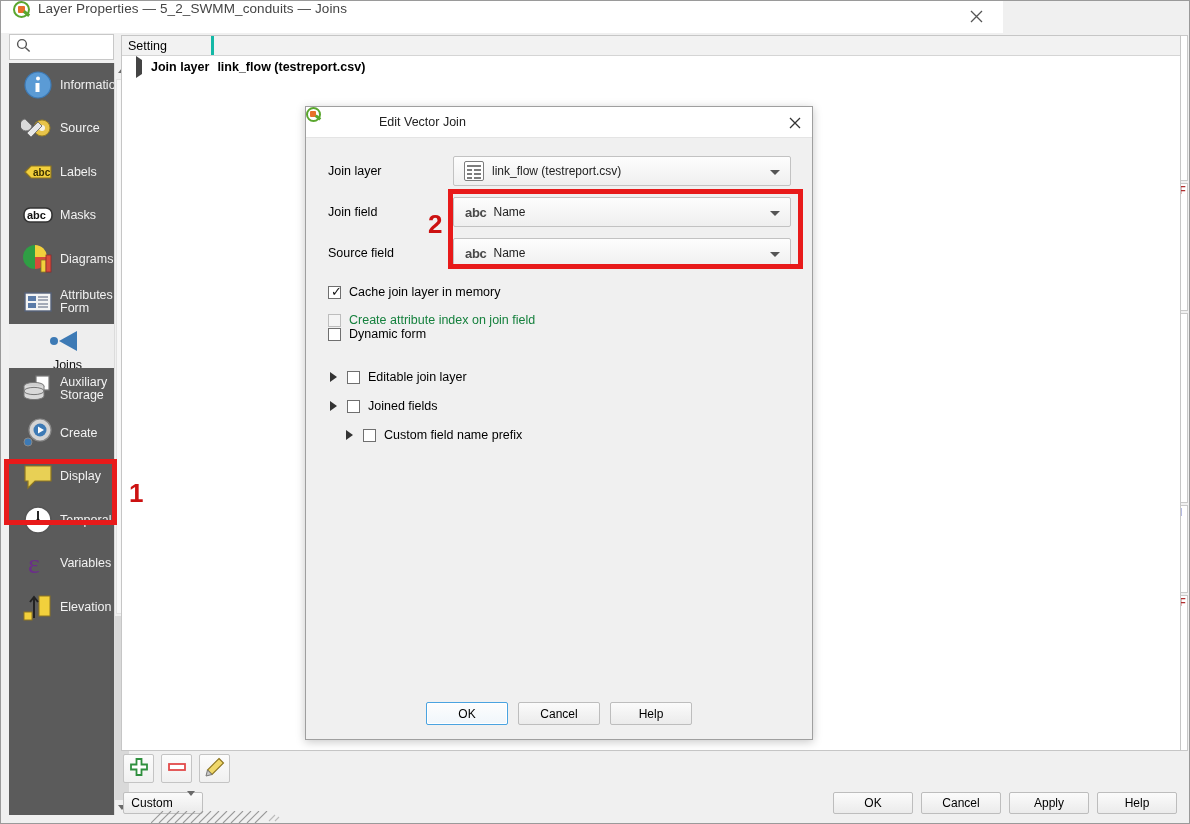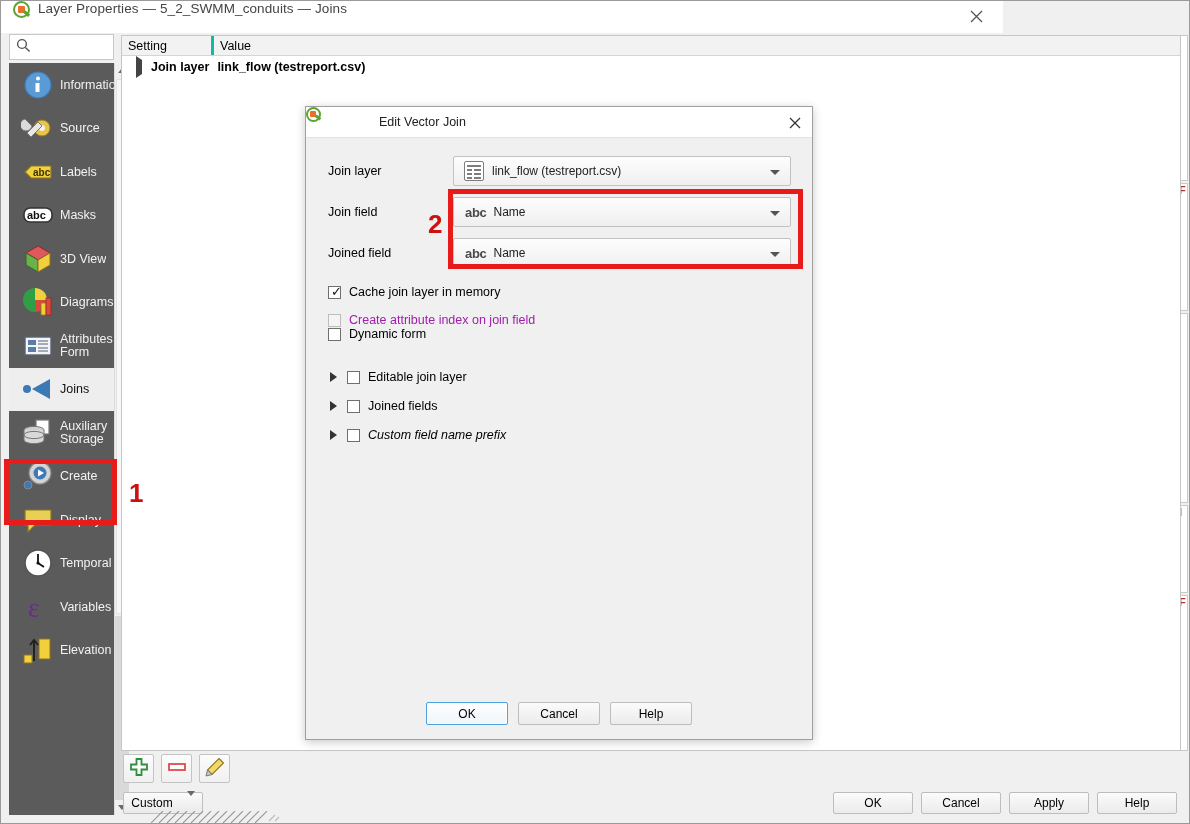--- a/index.html
+++ b/index.html
@@ -88,20 +88,21 @@
     height: 43.5px;
     display: flex; align-items: center;
     padding-left: 12px;
     color: #f2f2f2;
     font-size: 12.5px;
     white-space: nowrap;
   }
   .side-item.selected {
     background: #eeeeee;
     color: #111;
+    flex-direction: column;
   }
   .side-ico {
     width: 34px; min-width: 34px; height: 34px;
     margin-right: 5px;
     position: relative;
   }
   .side-label { overflow: hidden; }
   .side-label.two { line-height: 13px; white-space: normal; }
 
   
@@ -292,21 +293,21 @@
     width: 13px; height: 13px;
     border: 1px solid #6f6f6f; background: #fff;
     margin-right: 8px;
     position: relative;
   }
   .cbox.disabled { border-color: #bdbdbd; background: #f4f4f4; }
   .cbox .tick {
     position: absolute; left: 2px; top: -2px;
     font-size: 13px; line-height: 13px; color: #111;
   }
-  .cbrow.disabled { color: #a21caf; }
+  .cbrow.disabled { color: #15803d; }
   .cbrow .expander { margin-right: 10px; display: flex; }
 
   #dlg-buttons {
     position: absolute; left: 0; top: 595px;
     width: 100%;
     display: flex; justify-content: center; gap: 10px;
   }
   .dbtn {
     width: 82px; height: 23px;
     background: linear-gradient(#fbfbfb,#ebebeb);
@@ -408,30 +409,20 @@
     <div class="side-item">
       <span class="side-ico">
         <svg width="34" height="34" viewBox="0 0 34 34">
           <rect x="3" y="10" width="28" height="14" rx="6" fill="#ffffff" stroke="#333" stroke-width="1.6"></rect>
           <text x="6" y="21" font-family="Liberation Sans, sans-serif" font-size="11" font-weight="bold" fill="#111">abc</text>
         </svg>
       </span>
       <span class="side-label">Masks</span>
     </div>
 
-    <div class="side-item">
-      <span class="side-ico">
-        <svg width="34" height="34" viewBox="0 0 34 34">
-          <path d="M17 4 L29 11 L17 18 L5 11 z" fill="#e0585c" stroke="#8d2a2e" stroke-width="1"></path>
-          <path d="M5 11 L17 18 L17 30 L5 23 z" fill="#6ab04c" stroke="#2f6d20" stroke-width="1"></path>
-          <path d="M29 11 L17 18 L17 30 L29 23 z" fill="#f2d03c" stroke="#8d7520" stroke-width="1"></path>
-        </svg>
-      </span>
-      <span class="side-label">3D View</span>
-    </div>
 
     <div class="side-item">
       <span class="side-ico">
         <svg width="34" height="34" viewBox="0 0 34 34">
           <path d="M14 15 L14 3 A12 12 0 0 1 26 15 z" fill="#f2d03c"></path>
           <path d="M14 15 L26 15 A12 12 0 0 1 14 27 z" fill="#d84b3a"></path>
           <path d="M14 15 L14 27 A12 12 0 0 1 14 3 z" fill="#2f9e44"></path>
           <rect x="20" y="18" width="5" height="12" fill="#f2d03c" stroke="#8d7520" stroke-width=".8"></rect>
           <rect x="25" y="13" width="5" height="17" fill="#d84b3a" stroke="#8d2a2e" stroke-width=".8"></rect>
         </svg>
@@ -535,21 +526,20 @@
     <div class="thumb"></div>
     <div class="track-lower"></div>
     <div class="arrow dn">
         <span class="tri dn"></span>
       </div>
   </div>
 
   <div id="table-panel">
     <div id="table-head">
       <div class="th c1">Setting</div>
-      <div class="th c2">Value</div>
     </div>
     <div class="trow">
       <span class="exp"><span class="tri small-right"></span></span>
       <span class="k">Join layer</span>
       <span>link_flow (testreport.csv)</span>
     </div>
   </div>
 
   <div id="join-toolbar">
     <div class="tbtn">
@@ -630,21 +620,21 @@
     <div class="frow" style="top:90px;">
       <span class="flabel">Join field</span>
     </div>
     <div class="combo" style="top:90px;">
       <span class="abc-ico">abc</span>
       <span class="val">Name</span>
       <span class="caret"></span>
     </div>
 
     <div class="frow" style="top:131px;">
-      <span class="flabel">Joined field</span>
+      <span class="flabel">Source field</span>
     </div>
     <div class="combo" style="top:131px;">
       <span class="abc-ico">abc</span>
       <span class="val">Name</span>
       <span class="caret"></span>
     </div>
 
     <div class="cbrow" style="top:178px;">
       <span class="cbox">
           <span class="tick">✓</span>
@@ -671,21 +661,21 @@
     </div>
 
     <div class="cbrow" style="top:284px;left:24px;height:30px;">
       <span class="expander">
           <span class="tri right"></span>
         </span>
       <span class="cbox"></span>
       <span>Joined fields</span>
     </div>
 
-    <div class="cbrow" style="top:313px;left:24px;height:30px;font-style:italic;">
+    <div class="cbrow" style="top:313px;left:40px;height:30px;">
       <span class="expander">
           <span class="tri right"></span>
         </span>
       <span class="cbox"></span>
       <span>Custom field name prefix</span>
     </div>
 
     <div id="dlg-buttons">
       <div class="dbtn default">OK</div>
       <div class="dbtn">Cancel</div>

